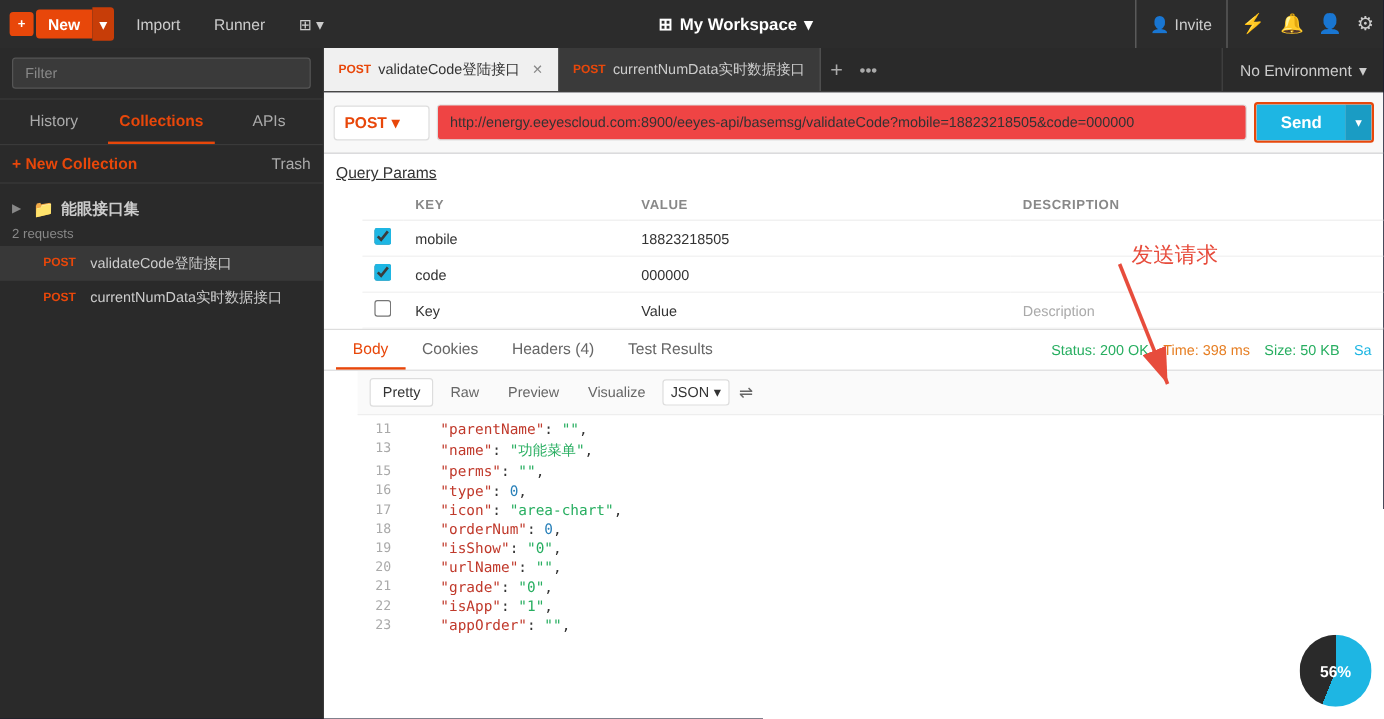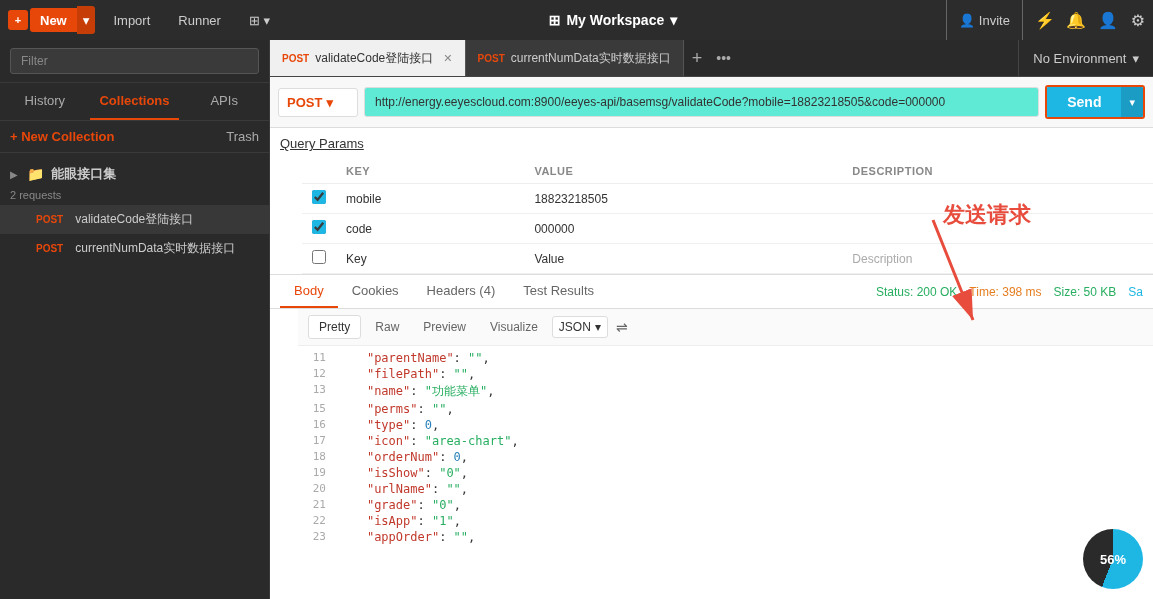--- a/index.html
+++ b/index.html
@@ -240,21 +240,21 @@
       gap: 4px;
       min-width: 80px;
     }
     .url-input {
       flex: 1;
       border: 1px solid #ddd;
       border-radius: 3px;
       padding: 7px 10px;
       font-size: 12px;
       color: #333;
-      background: #5eead4;
+      background: #ef4444;
       outline: none;
     }
     .send-btn-group {
       display: flex;
       border-radius: 3px;
       overflow: hidden;
       border: 2px solid #e8470a;
     }
     .send-btn {
       background: #1eb6e3;
@@ -409,22 +409,22 @@
       color: #aaa;
       min-width: 40px;
       text-align: right;
       padding-right: 12px;
       user-select: none;
       font-size: 11px;
     }
     .line-code { color: #333; white-space: pre; }
     .annotation-text {
       color: #e74c3c;
-      font-size: 22px;
-      font-weight: bold;
+      font-size: 18px;
+      font-weight: normal;
       font-family: 'SimSun', serif;
     }
 
     
     .bottom-widget {
       position: fixed;
       bottom: 10px;
       right: 10px;
       width: 60px;
       height: 60px;
@@ -630,24 +630,20 @@
           <span>▾</span>
         </div>
         <span class="wrap-icon">⇌</span>
       </div>
       <div class="code-content" id="code-lines-container">
       <div class="code-line">
             <span class="line-num">11</span>
             <span class="line-code">    <span style="color:#c0392b">"parentName"</span>: <span style="color:#27ae60">""</span>,</span>
           </div>
           <div class="code-line">
-            <span class="line-num">12</span>
-            <span class="line-code">    <span style="color:#c0392b">"filePath"</span>: <span style="color:#27ae60">""</span>,</span>
-          </div>
-          <div class="code-line">
             <span class="line-num">13</span>
             <span class="line-code">    <span style="color:#c0392b">"name"</span>: <span style="color:#27ae60">"功能菜单"</span>,</span>
           </div>
           <div class="code-line">
             <span class="line-num">15</span>
             <span class="line-code">    <span style="color:#c0392b">"perms"</span>: <span style="color:#27ae60">""</span>,</span>
           </div>
           <div class="code-line">
             <span class="line-num">16</span>
             <span class="line-code">    <span style="color:#c0392b">"type"</span>: <span style="color:#2980b9">0</span>,</span>

